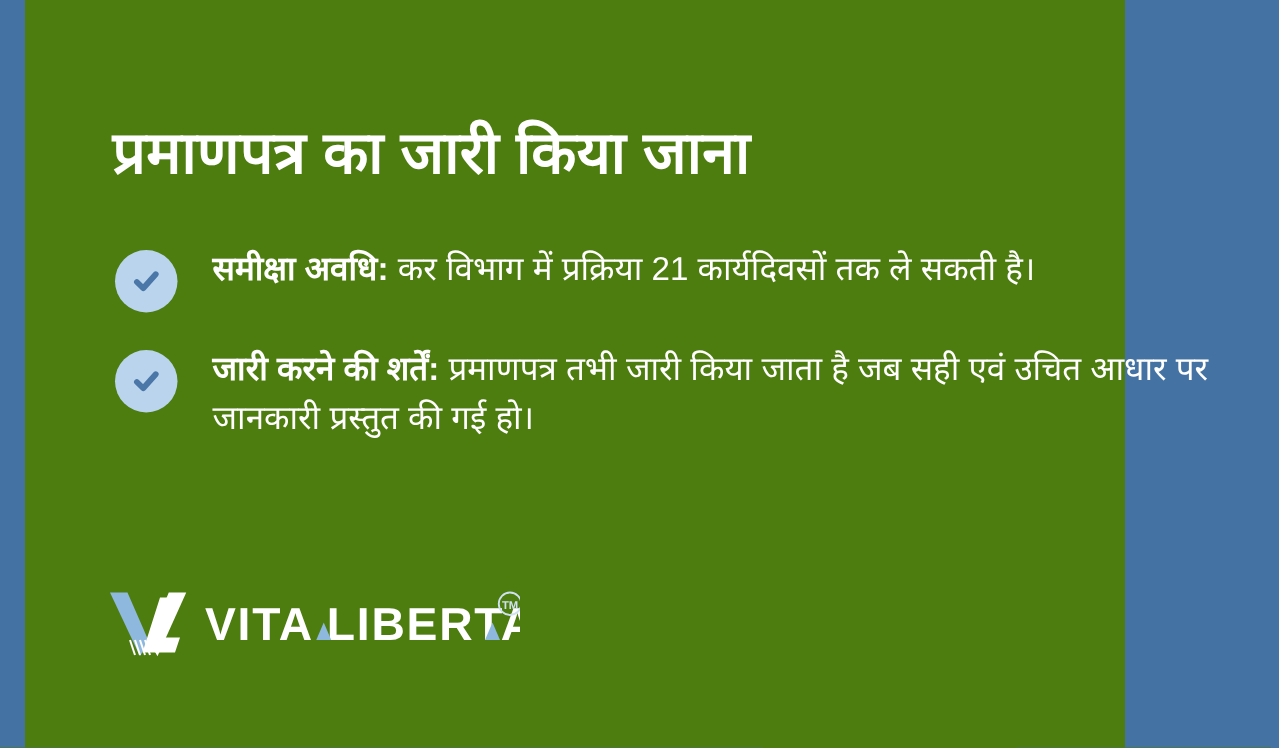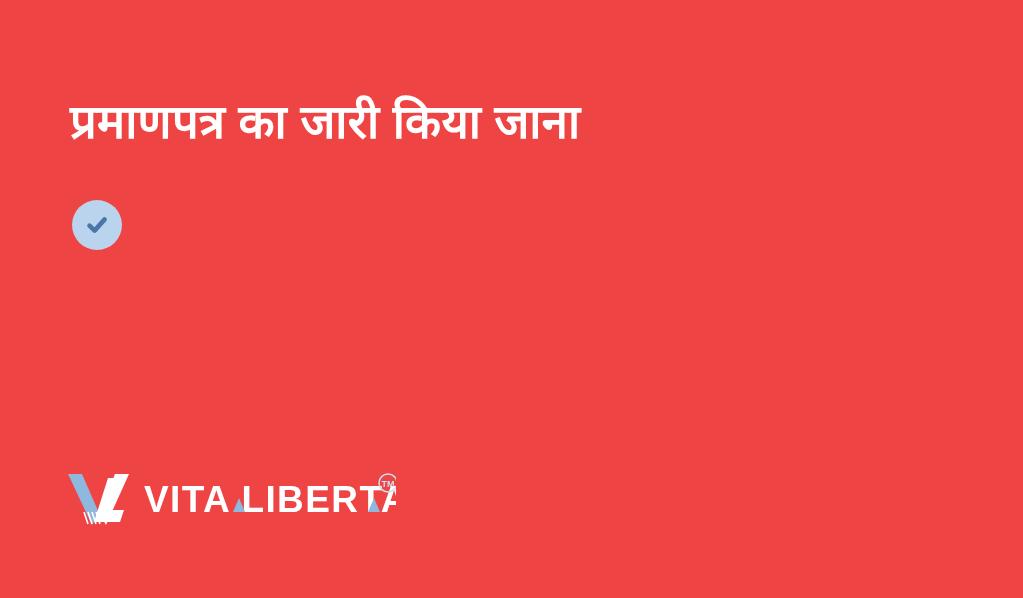--- a/index.html
+++ b/index.html
@@ -11,24 +11,25 @@
     width: 1023px;
     height: 598px;
     overflow: hidden;
     background: #4473a3;
     font-family: "Liberation Sans", "DejaVu Sans", sans-serif;
     -webkit-font-smoothing: antialiased;
   }
 
   .slide {
     position: relative;
-    width: 1023px;
+    width: 880px;
     height: 598px;
-    background: #ef4444;
+    background: #4d7c0f;
     box-sizing: border-box;
+    margin-left: 20px;
   }
 
   
   .title {
     position: absolute;
     left: 70px;
     top: 63px;
     width: 900px;
     color: #ffffff;
     font-size: 47px;
@@ -119,22 +120,31 @@
   <h1 class="title">प्रमाणपत्र का जारी किया जाना</h1>
 
   <div class="bullets">
 
     <div class="bullet">
       <span class="check-badge">
         <svg width="32" height="32" viewBox="0 0 32 32" aria-hidden="true">
           <path d="M8.5 16.6 L13.6 21.6 L23.6 10.4" fill="none" stroke="#4a77a8" stroke-width="4.6" stroke-linecap="round" stroke-linejoin="round"></path>
         </svg>
       </span>
+      <span class="bullet-text"><span class="bullet-lead">समीक्षा अवधि:</span><span> कर विभाग में प्रक्रिया 21 कार्यदिवसों तक ले सकती है।</span></span>
     </div>
 
+    <div class="bullet">
+      <span class="check-badge">
+        <svg width="32" height="32" viewBox="0 0 32 32" aria-hidden="true">
+          <path d="M8.5 16.6 L13.6 21.6 L23.6 10.4" fill="none" stroke="#4a77a8" stroke-width="4.6" stroke-linecap="round" stroke-linejoin="round"></path>
+        </svg>
+      </span>
+      <span class="bullet-text"><span class="bullet-lead">जारी करने की शर्तें:</span><span> प्रमाणपत्र तभी जारी किया जाता है जब सही एवं उचित आधार पर जानकारी प्रस्तुत की गई हो।</span></span>
+    </div>
 
   </div>
 
   <div class="logo">
 
     <span class="logo-mark">
       <svg width="62" height="54" viewBox="0 0 62 54" aria-hidden="true">
 
         <polygon points="0,2 14,2 31,41 24,53" fill="#8fb8de"></polygon>
         <polygon points="31,41 47,2 61,2 38,53" fill="#ffffff"></polygon>

